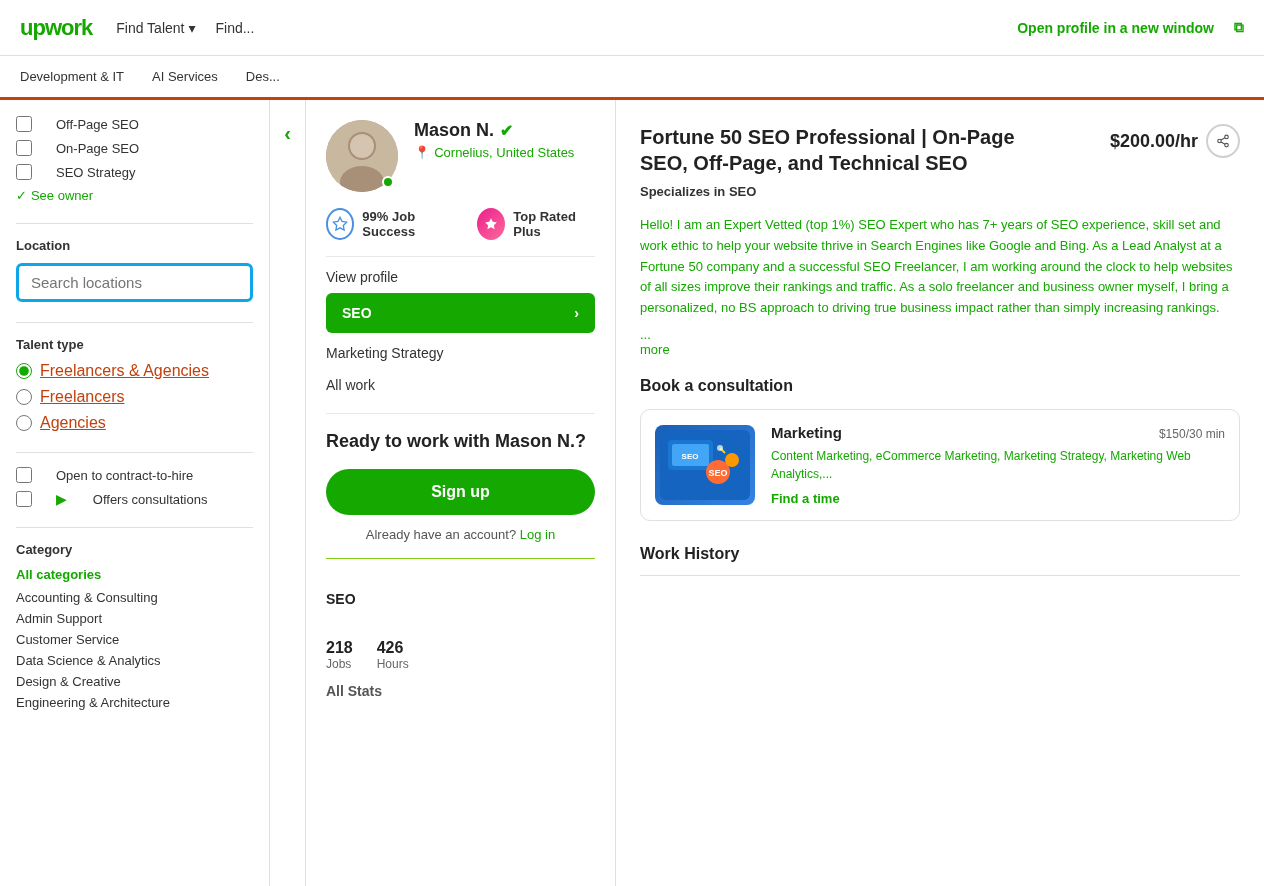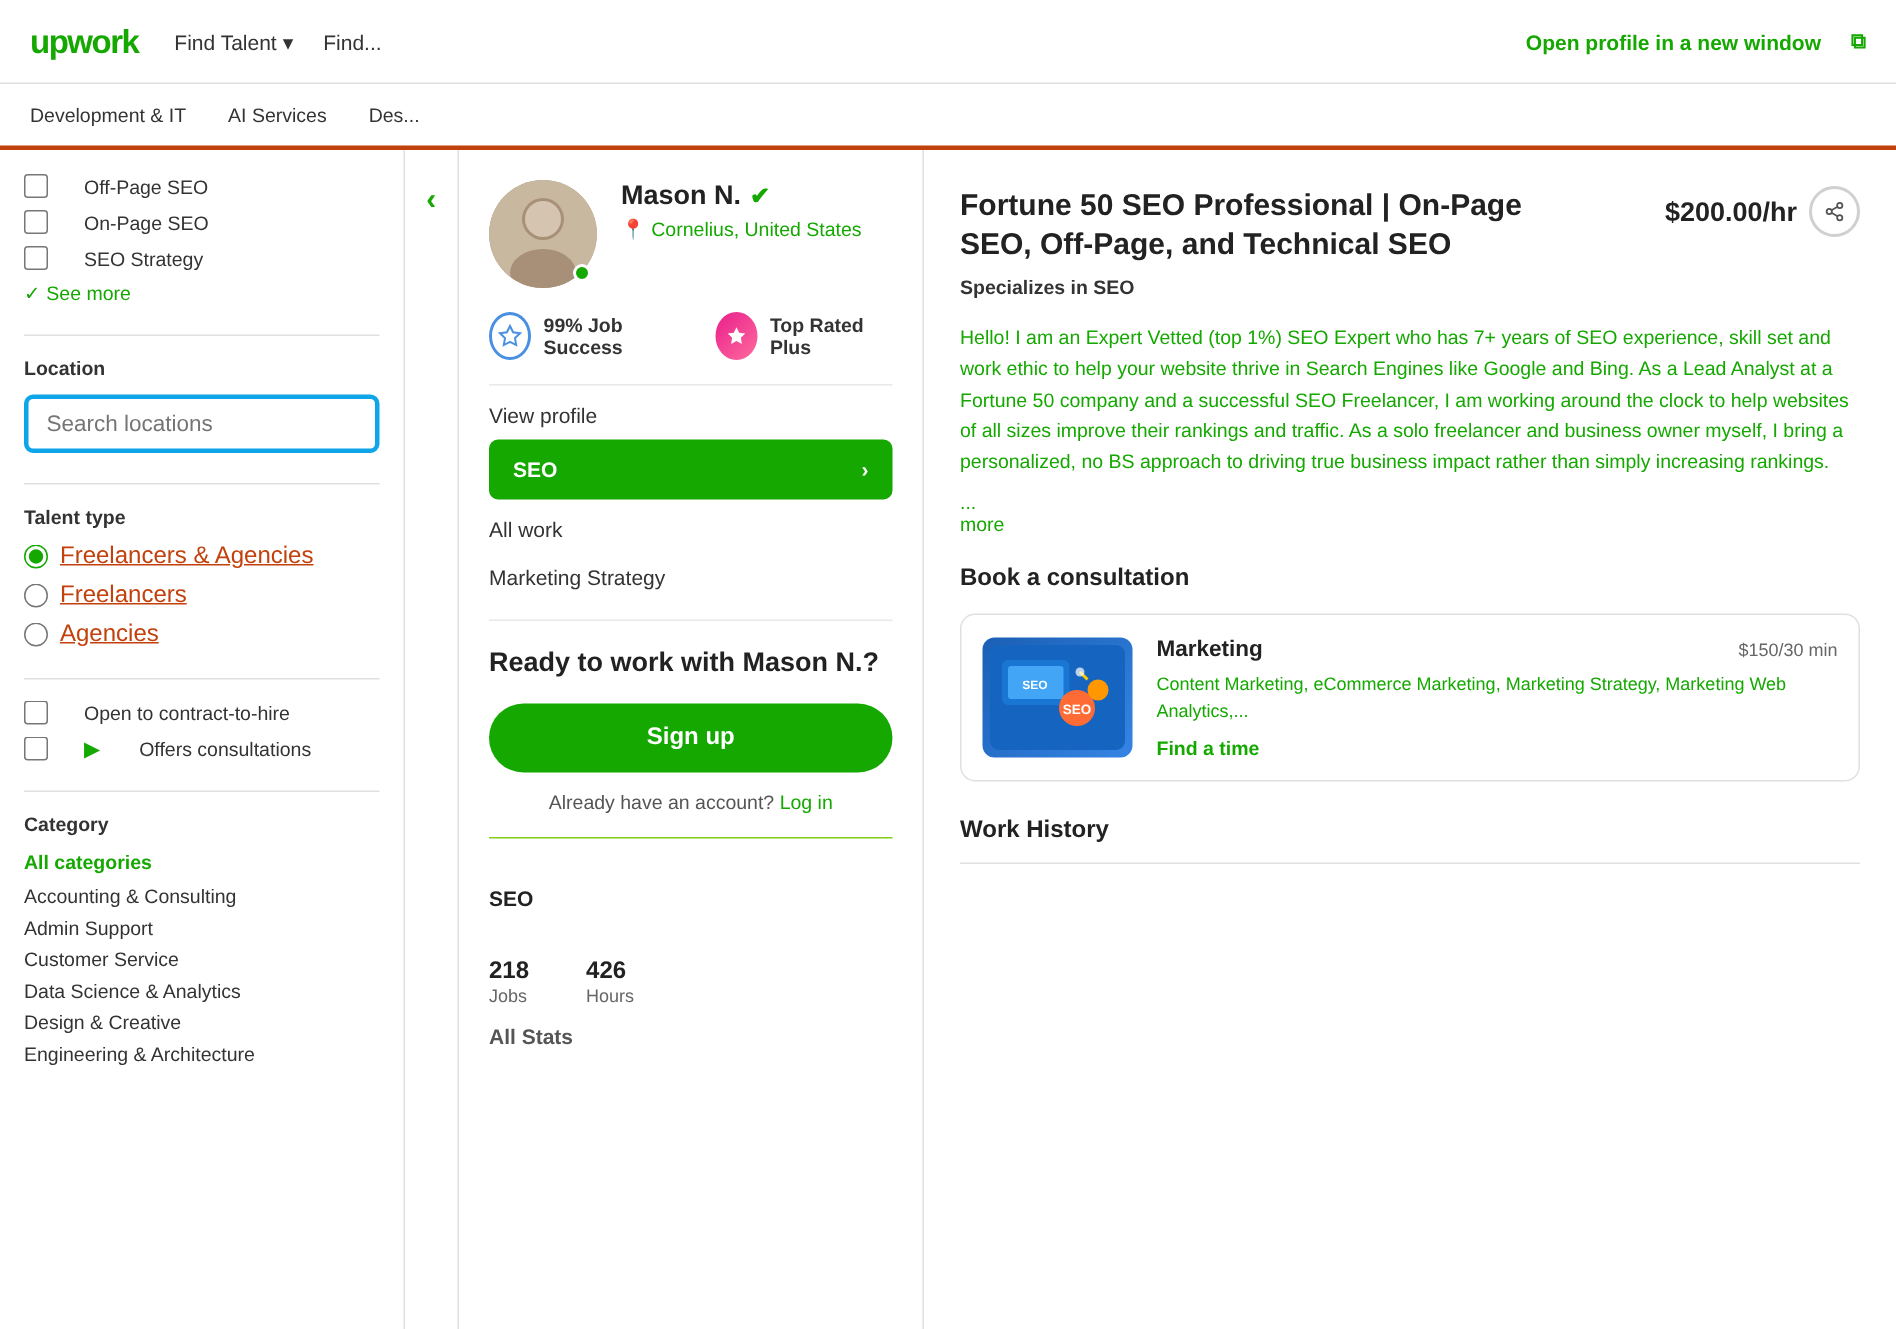--- a/index.html
+++ b/index.html
@@ -136,21 +136,21 @@
     
     .ready-section { padding: 16px 0; border-top: 1px solid #e8e8e8; border-bottom: 1px solid #84cc16; margin-bottom: 16px; }
     .ready-title { font-size: 18px; font-weight: 700; color: #222; margin-bottom: 16px; line-height: 1.3; }
     .signup-btn { width: 100%; padding: 14px; background: #14a800; color: #fff; border: none; border-radius: 30px; font-size: 16px; font-weight: 600; cursor: pointer; }
     .login-link { text-align: center; margin-top: 12px; font-size: 13px; color: #555; }
     .login-link a { color: #14a800; text-decoration: none; font-weight: 500; }
 
     
     .seo-stats { padding: 16px 0; }
     .stats-label { font-size: 14px; font-weight: 600; color: #222; margin-bottom: 12px; }
-    .stats-row { display: flex; gap: 38px; margin-bottom: 4px; margin-top: 32px; }
+    .stats-row { display: flex; gap: 24px; margin-bottom: 4px; margin-top: 32px; }
     .stat-item { }
     .stat-number { font-size: 16px; font-weight: 700; color: #222; }
     .stat-desc { font-size: 12px; color: #666; }
     .all-stats { font-size: 14px; color: #555; font-weight: 600; margin-top: 12px; }
 
     
     .right-content {
       position: absolute;
       left: 346px;
       top: 0;
@@ -229,21 +229,21 @@
       <div class="checkbox-item">
         <input type="checkbox" style="">
         <span class="checkbox-label">On-Page SEO</span>
       </div>
       <div class="checkbox-item">
         <input type="checkbox" style="">
         <span class="checkbox-label">SEO Strategy</span>
       </div>
       <div class="see-more">
         <span>✓</span>
-        <span>See more</span>
+        <span>See owner</span>
       </div>
     </div>
 
     <hr class="divider">
 
     <div class="sidebar-section">
       <div class="sidebar-section-title">Location</div>
       <input class="search-input" type="text" placeholder="Search locations" style="">
     </div>
 
@@ -348,22 +348,22 @@
       </div>
 
       <hr class="divider-line">
 
       <div class="profile-nav">
         <span class="profile-nav-link">View profile</span>
         <div class="profile-nav-active">
           <span>SEO</span>
           <span class="chevron-right">›</span>
         </div>
+        <span class="profile-nav-link" style="padding: 4px 0; display:block;">Marketing Strategy</span>
         <span class="profile-nav-link" style="padding: 4px 0; display:block;">All work</span>
-        <span class="profile-nav-link" style="padding: 4px 0; display:block;">Marketing Strategy</span>
       </div>
 
       <div class="ready-section">
         <div class="ready-title">Ready to work with Mason N.?</div>
         <button class="signup-btn">Sign up</button>
         <div class="login-link">
           <span>Already have an account?</span>
           <a style="cursor:pointer;">Log in</a>
         </div>
       </div>

